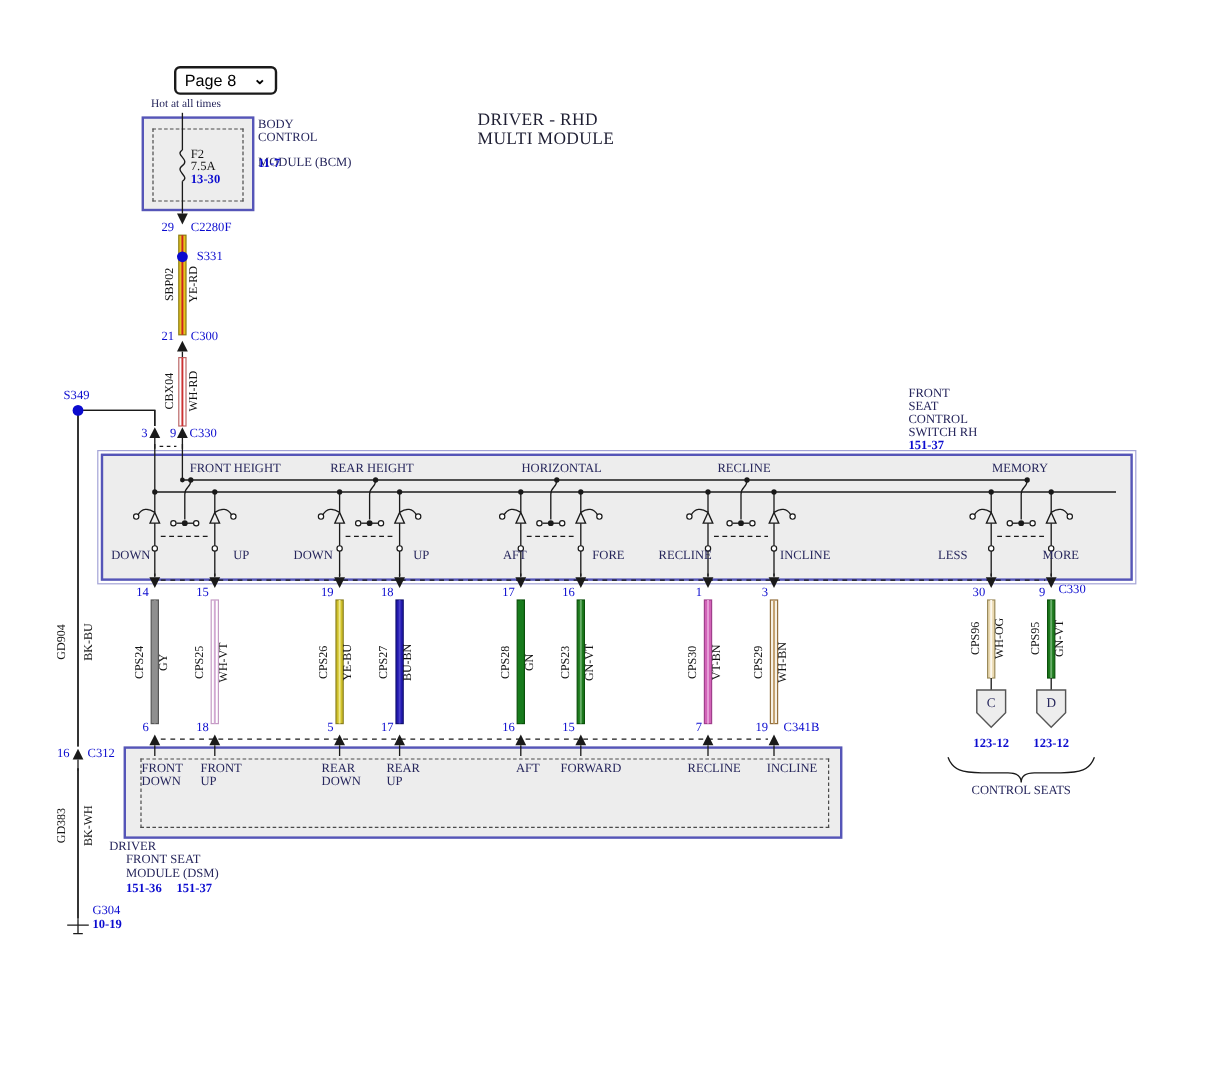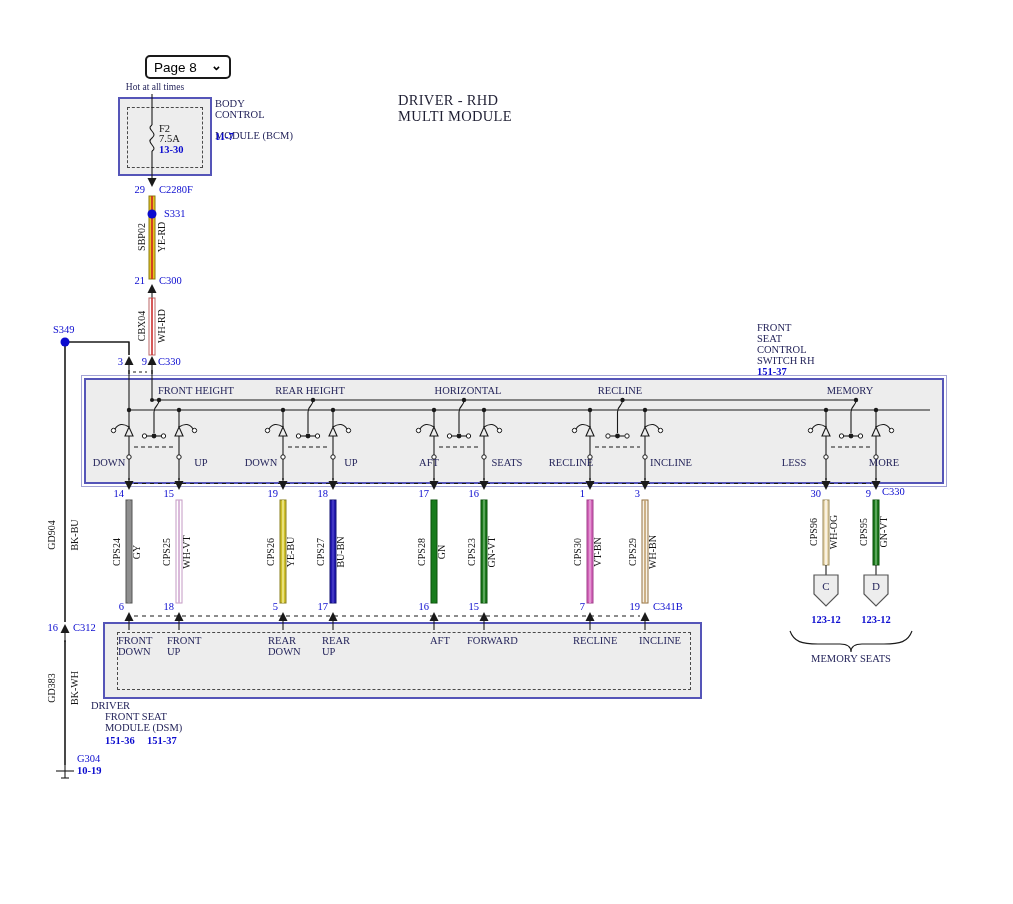--- a/index.html
+++ b/index.html
@@ -266,21 +266,21 @@
   <div class="lbl c dark" style="left:310px;top:391px">REAR HEIGHT</div>
   <div class="lbl c dark" style="left:468px;top:391px">HORIZONTAL</div>
   <div class="lbl c dark" style="left:620px;top:391px">RECLINE</div>
   <div class="lbl c dark" style="left:850px;top:391px">MEMORY</div>
 
   <div class="lbl c dark" style="left:109px;top:463px">DOWN</div>
   <div class="lbl c dark" style="left:201px;top:463px">UP</div>
   <div class="lbl c dark" style="left:261px;top:463px">DOWN</div>
   <div class="lbl c dark" style="left:351px;top:463px">UP</div>
   <div class="lbl c dark" style="left:429px;top:463px">AFT</div>
-  <div class="lbl c dark" style="left:507px;top:463px">SEATS</div>
+  <div class="lbl c dark" style="left:507px;top:463px">FORE</div>
   <div class="lbl c dark" style="left:571px;top:463px">RECLINE</div>
   <div class="lbl c dark" style="left:671px;top:463px">INCLINE</div>
   <div class="lbl c dark" style="left:794px;top:463px">LESS</div>
   <div class="lbl c dark" style="left:884px;top:463px">MORE</div>
 
   <div class="lbl r blue" style="left:124px;top:494px">14</div>
   <div class="lbl r blue" style="left:174px;top:494px">15</div>
   <div class="lbl r blue" style="left:278px;top:494px">19</div>
   <div class="lbl r blue" style="left:328px;top:494px">18</div>
   <div class="lbl r blue" style="left:429px;top:494px">17</div>
@@ -347,15 +347,15 @@
   <div class="lbl l blue" style="left:73px;top:628px">C312</div>
   <div class="lbl v" style="left:52px;top:688px">GD383</div>
   <div class="lbl v" style="left:75px;top:688px">BK-WH</div>
   <div class="lbl l blue" style="left:77px;top:759px">G304</div>
   <div class="lbl l bb" style="left:77px;top:771px">10-19</div>
 
   <div class="lbl c dark s11" style="left:826px;top:587px">C</div>
   <div class="lbl c dark s11" style="left:876px;top:587px">D</div>
   <div class="lbl c bb" style="left:826px;top:620px">123-12</div>
   <div class="lbl c bb" style="left:876px;top:620px">123-12</div>
-  <div class="lbl c dark" style="left:851px;top:659px">MEMORY SEATS</div>
+  <div class="lbl c dark" style="left:851px;top:659px">CONTROL SEATS</div>
 
 </div>
 
 </body></html>

